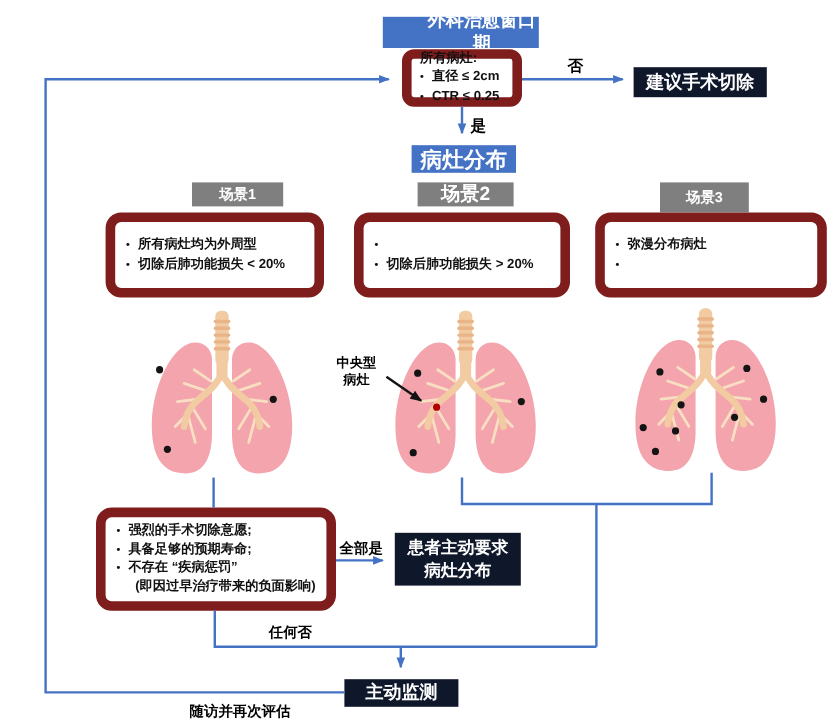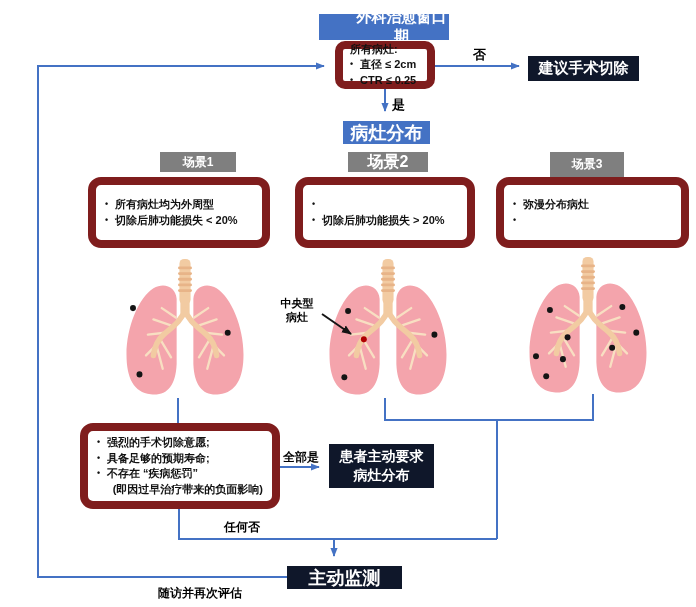--- a/index.html
+++ b/index.html
@@ -200,21 +200,21 @@
           <span class="b-dot">•</span>
           <span>不存在 “疾病惩罚”</span>
         </div>
       </div>
     <div class="b-note">(即因过早治疗带来的负面影响)</div>
   </div>
 
   <div class="abs chip orange" style="left:329px;top:444px;width:105px;height:44px;font-size:14px;line-height:19px;white-space:pre-line;">患者主动要求
 病灶分布</div>
 
-  <div class="abs chip orange" style="left:287px;top:566px;width:115px;height:23px;font-size:18px;">主动监测</div>
+  <div class="abs chip orange" style="left:287px;top:566px;width:95px;height:23px;font-size:15px;">主动监测</div>
 
   <div class="abs lbl" style="left:473px;top:46px;font-size:13px;">否</div>
   <div class="abs lbl" style="left:392px;top:96px;font-size:13px;">是</div>
   <div class="abs lbl" style="left:283px;top:449px;font-size:12px;">全部是</div>
   <div class="abs lbl" style="left:192px;top:519px;font-size:12px;margin-left:32px;">任何否</div>
   <div class="abs lbl" style="left:114px;top:585px;font-size:12px;margin-left:44px;">随访并再次评估</div>
 
   <svg class="overlay" width="696" height="607" viewBox="0 0 696 607">
     <defs>
       <marker id="ab" viewBox="0 0 10 8" refX="9" refY="4" markerWidth="9" markerHeight="8" orient="auto" markerUnits="userSpaceOnUse">

